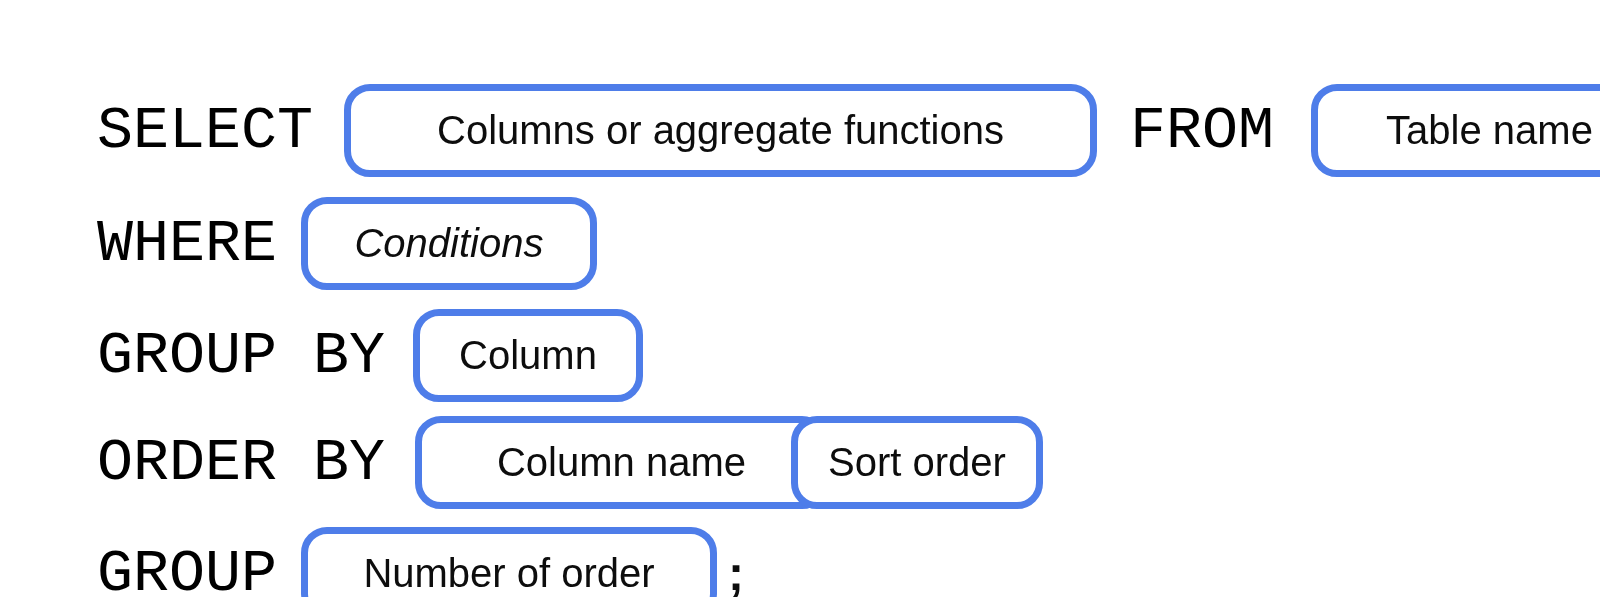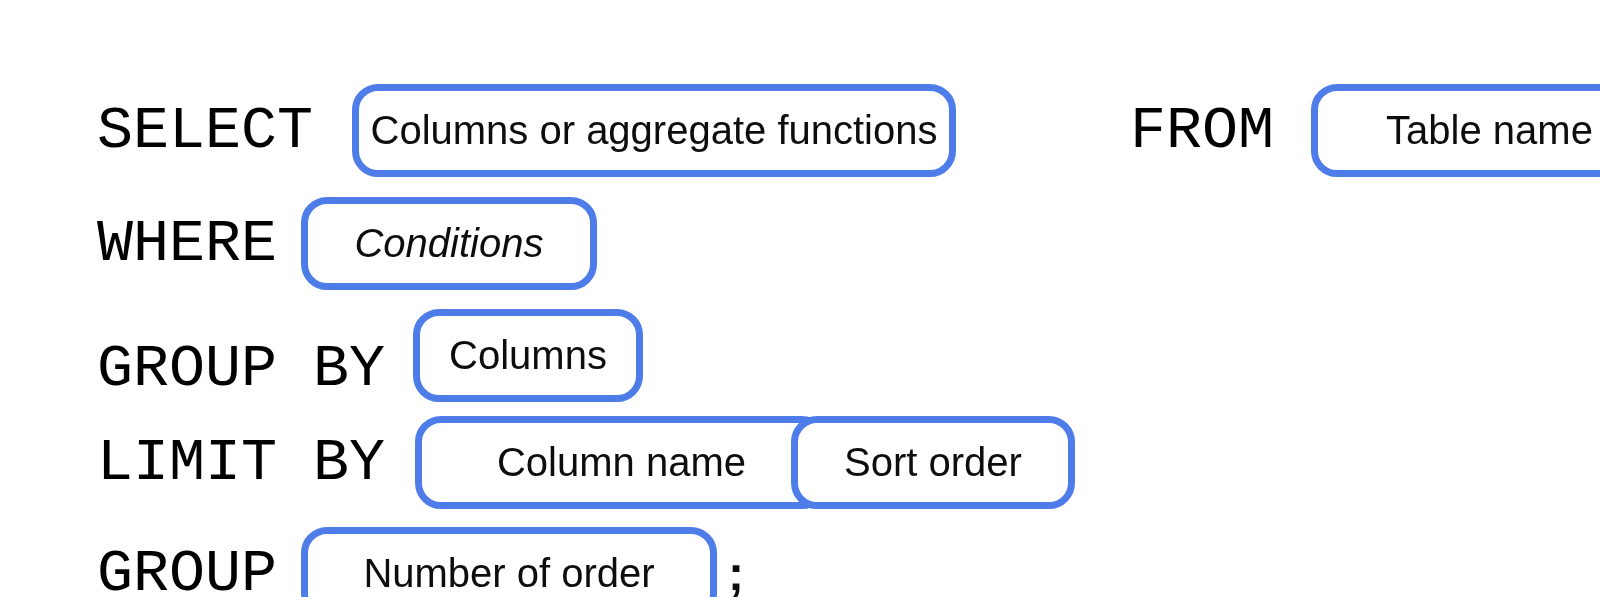--- a/index.html
+++ b/index.html
@@ -54,33 +54,33 @@
     height: 93px;
     display: flex;
     align-items: center;
     font-family: "Liberation Sans", sans-serif;
     font-size: 48px;
     font-weight: 600;
     color: var(--pill-text-color);
   }
   
   .r1 .kw1   { left: 33px;   top: 20px; }
-  .r1 .pillA { left: 288px;  top: 20px; width: 604px; }
+  .r1 .pillA { left: 280px;  top: 20px; width: 753px; }
   .r1 .kw2   { left: 1066px; top: 20px; }
   .r1 .pillB { left: 1247px; top: 20px; width: 357px; }
   
   .r2 .kw1   { left: 33px;  top: 133px; }
   .r2 .pillA { left: 237px; top: 133px; width: 296px; font-style: italic; }
   
-  .r3 .kw1   { left: 33px;  top: 258px; }
+  .r3 .kw1   { left: 33px;  top: 245px; }
   .r3 .pillA { left: 349px; top: 245px; width: 230px; }
   
   .r4 .kw1   { left: 33px;  top: 352px; }
   .r4 .pillA { left: 351px; top: 352px; width: 413px; }
-  .r4 .pillB { left: 727px; top: 352px; width: 284px; }
+  .r4 .pillB { left: 727px; top: 352px; width: 252px; }
   
   .r5 .kw1   { left: 33px;  top: 463px; }
   .r5 .pillA { left: 237px; top: 463px; width: 416px; }
   .r5 .term  { left: 664px; top: 463px; }
 </style>
 </head>
 <body>
 
 <div class="canvas">
 
@@ -91,25 +91,25 @@
     <span class="pill pillB">Table name</span>
   </div>
 
   <div class="row r2">
     <span class="kw kw1">WHERE</span>
     <span class="pill pillA">Conditions</span>
   </div>
 
   <div class="row r3">
     <span class="kw kw1">GROUP BY</span>
-    <span class="pill pillA">Columns</span>
+    <span class="pill pillA">Column</span>
   </div>
 
   <div class="row r4">
-    <span class="kw kw1">LIMIT BY</span>
+    <span class="kw kw1">ORDER BY</span>
     <span class="pill pillA">Column name</span>
     <span class="pill pillB">Sort order</span>
   </div>
 
   <div class="row r5">
     <span class="kw kw1">GROUP</span>
     <span class="pill pillA">Number of order</span>
     <span class="terminator term">;</span>
   </div>
 

